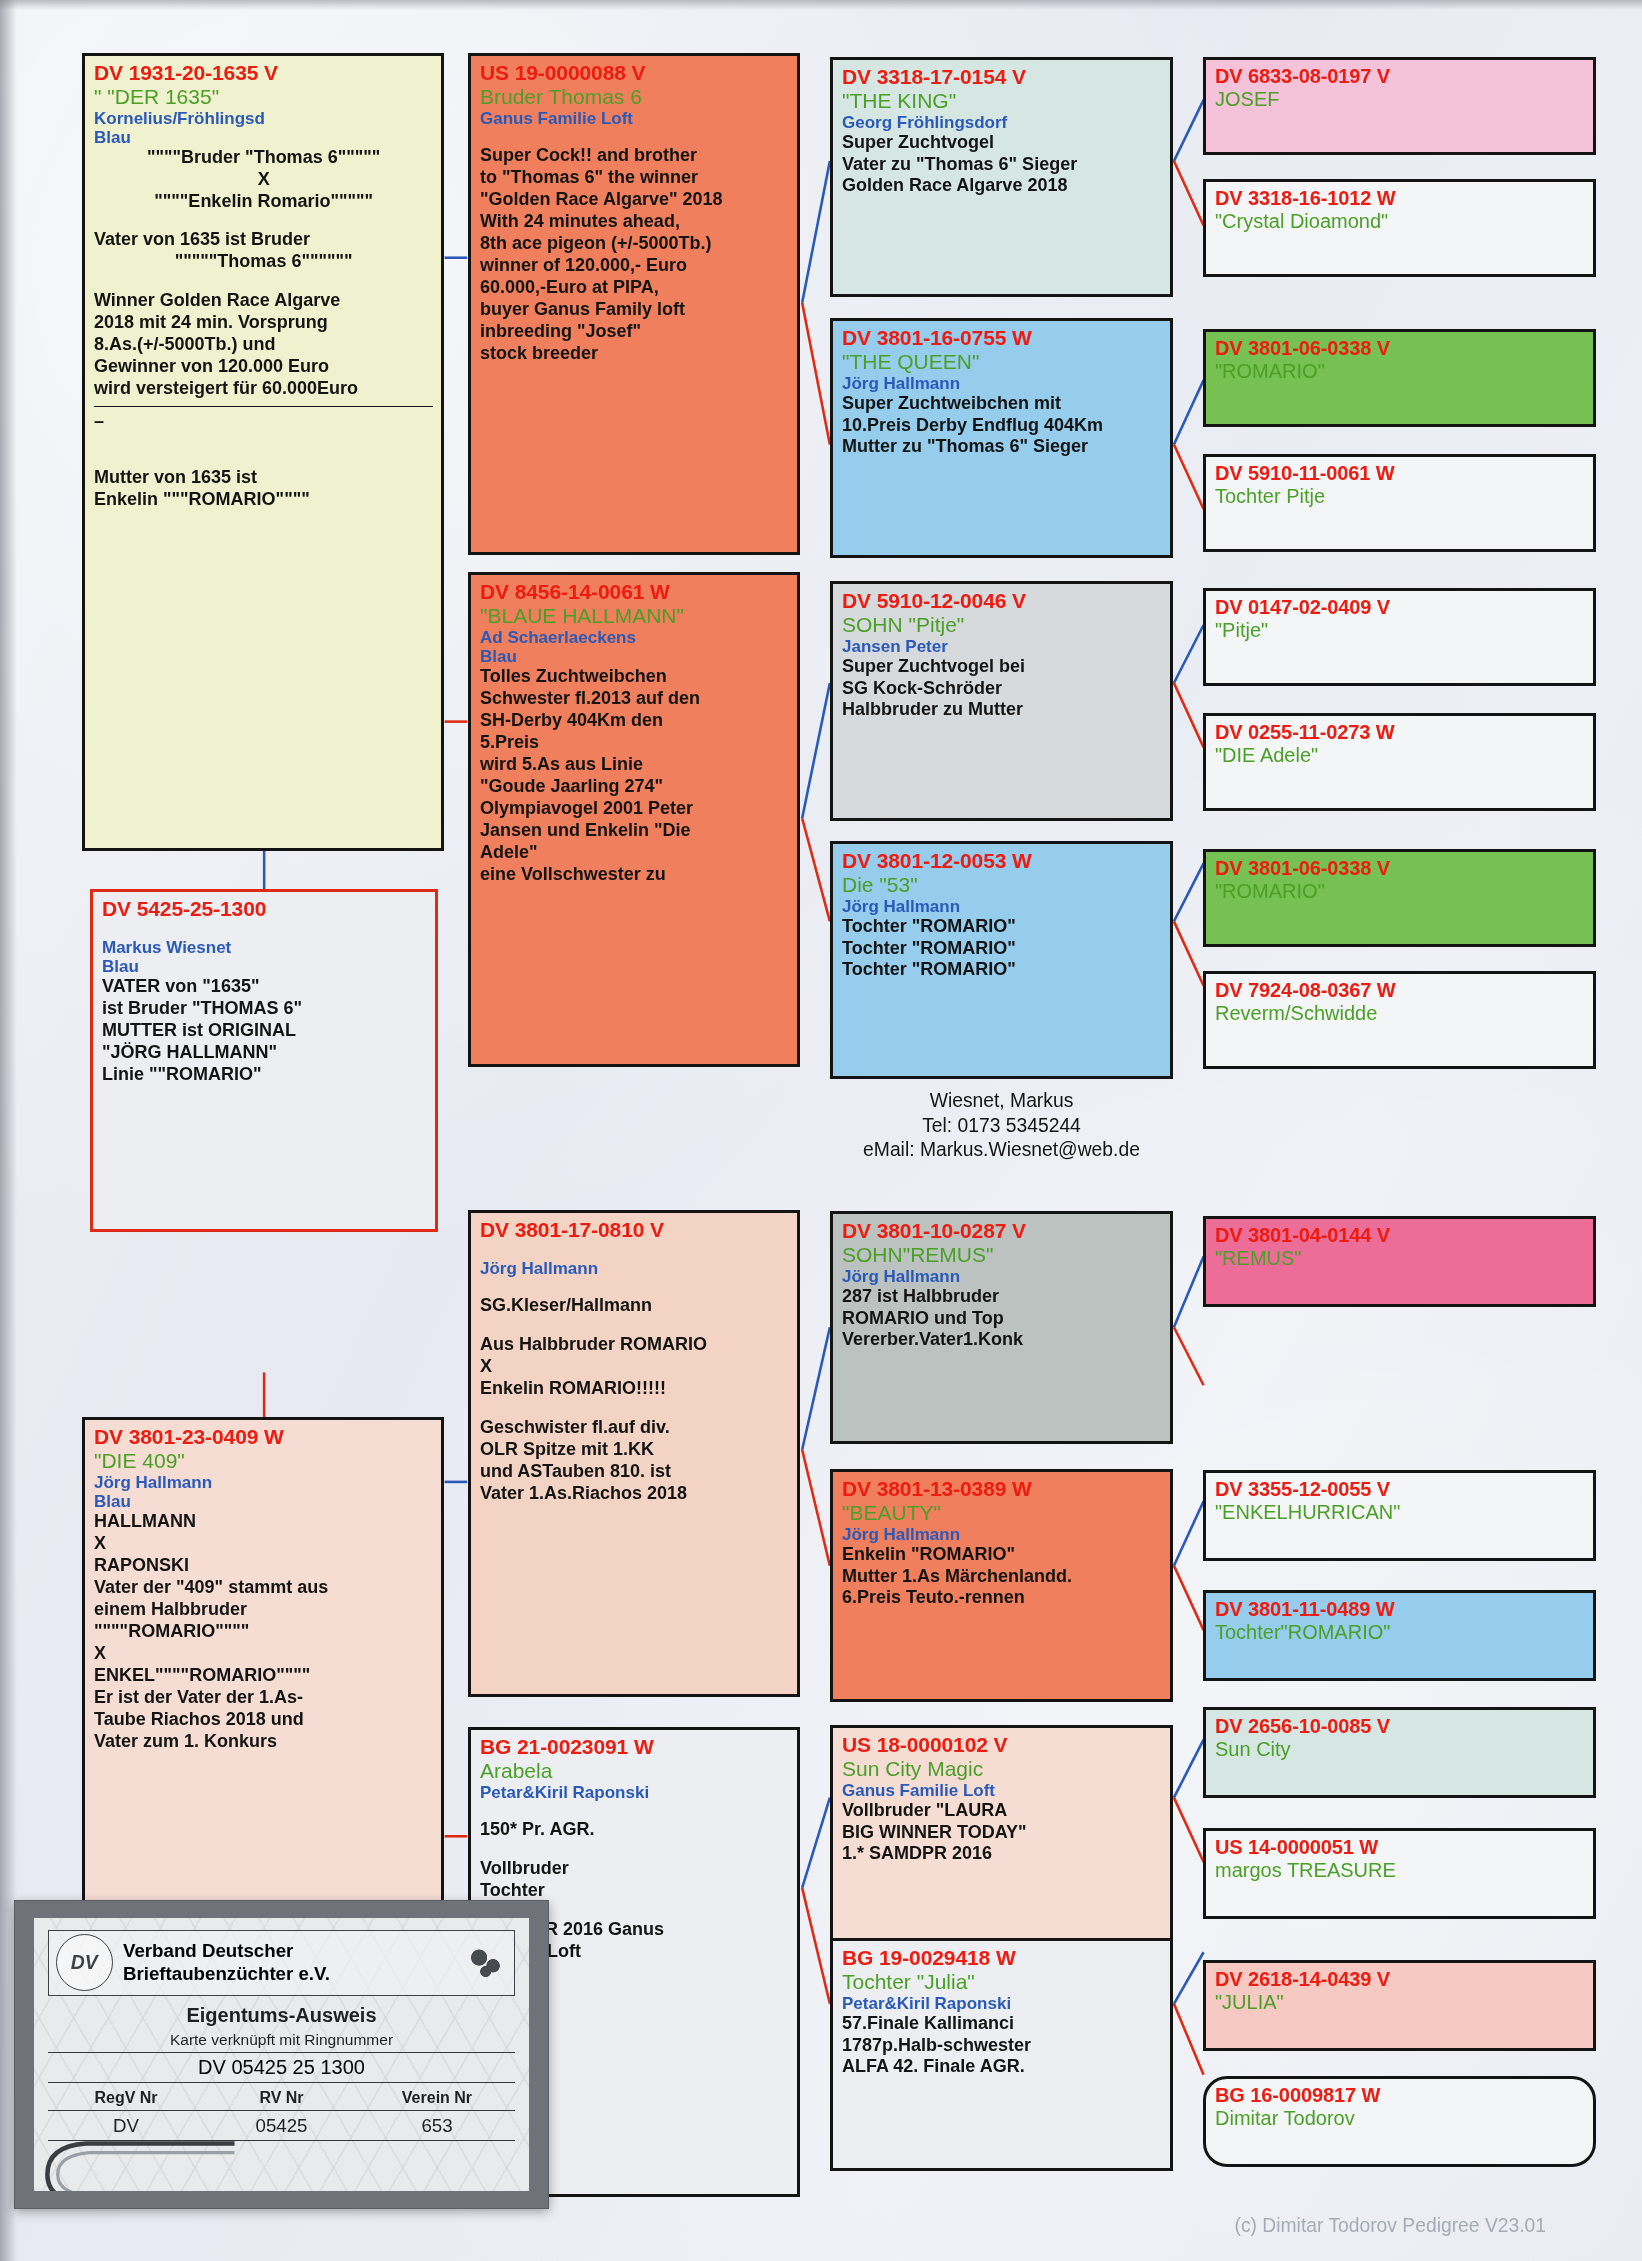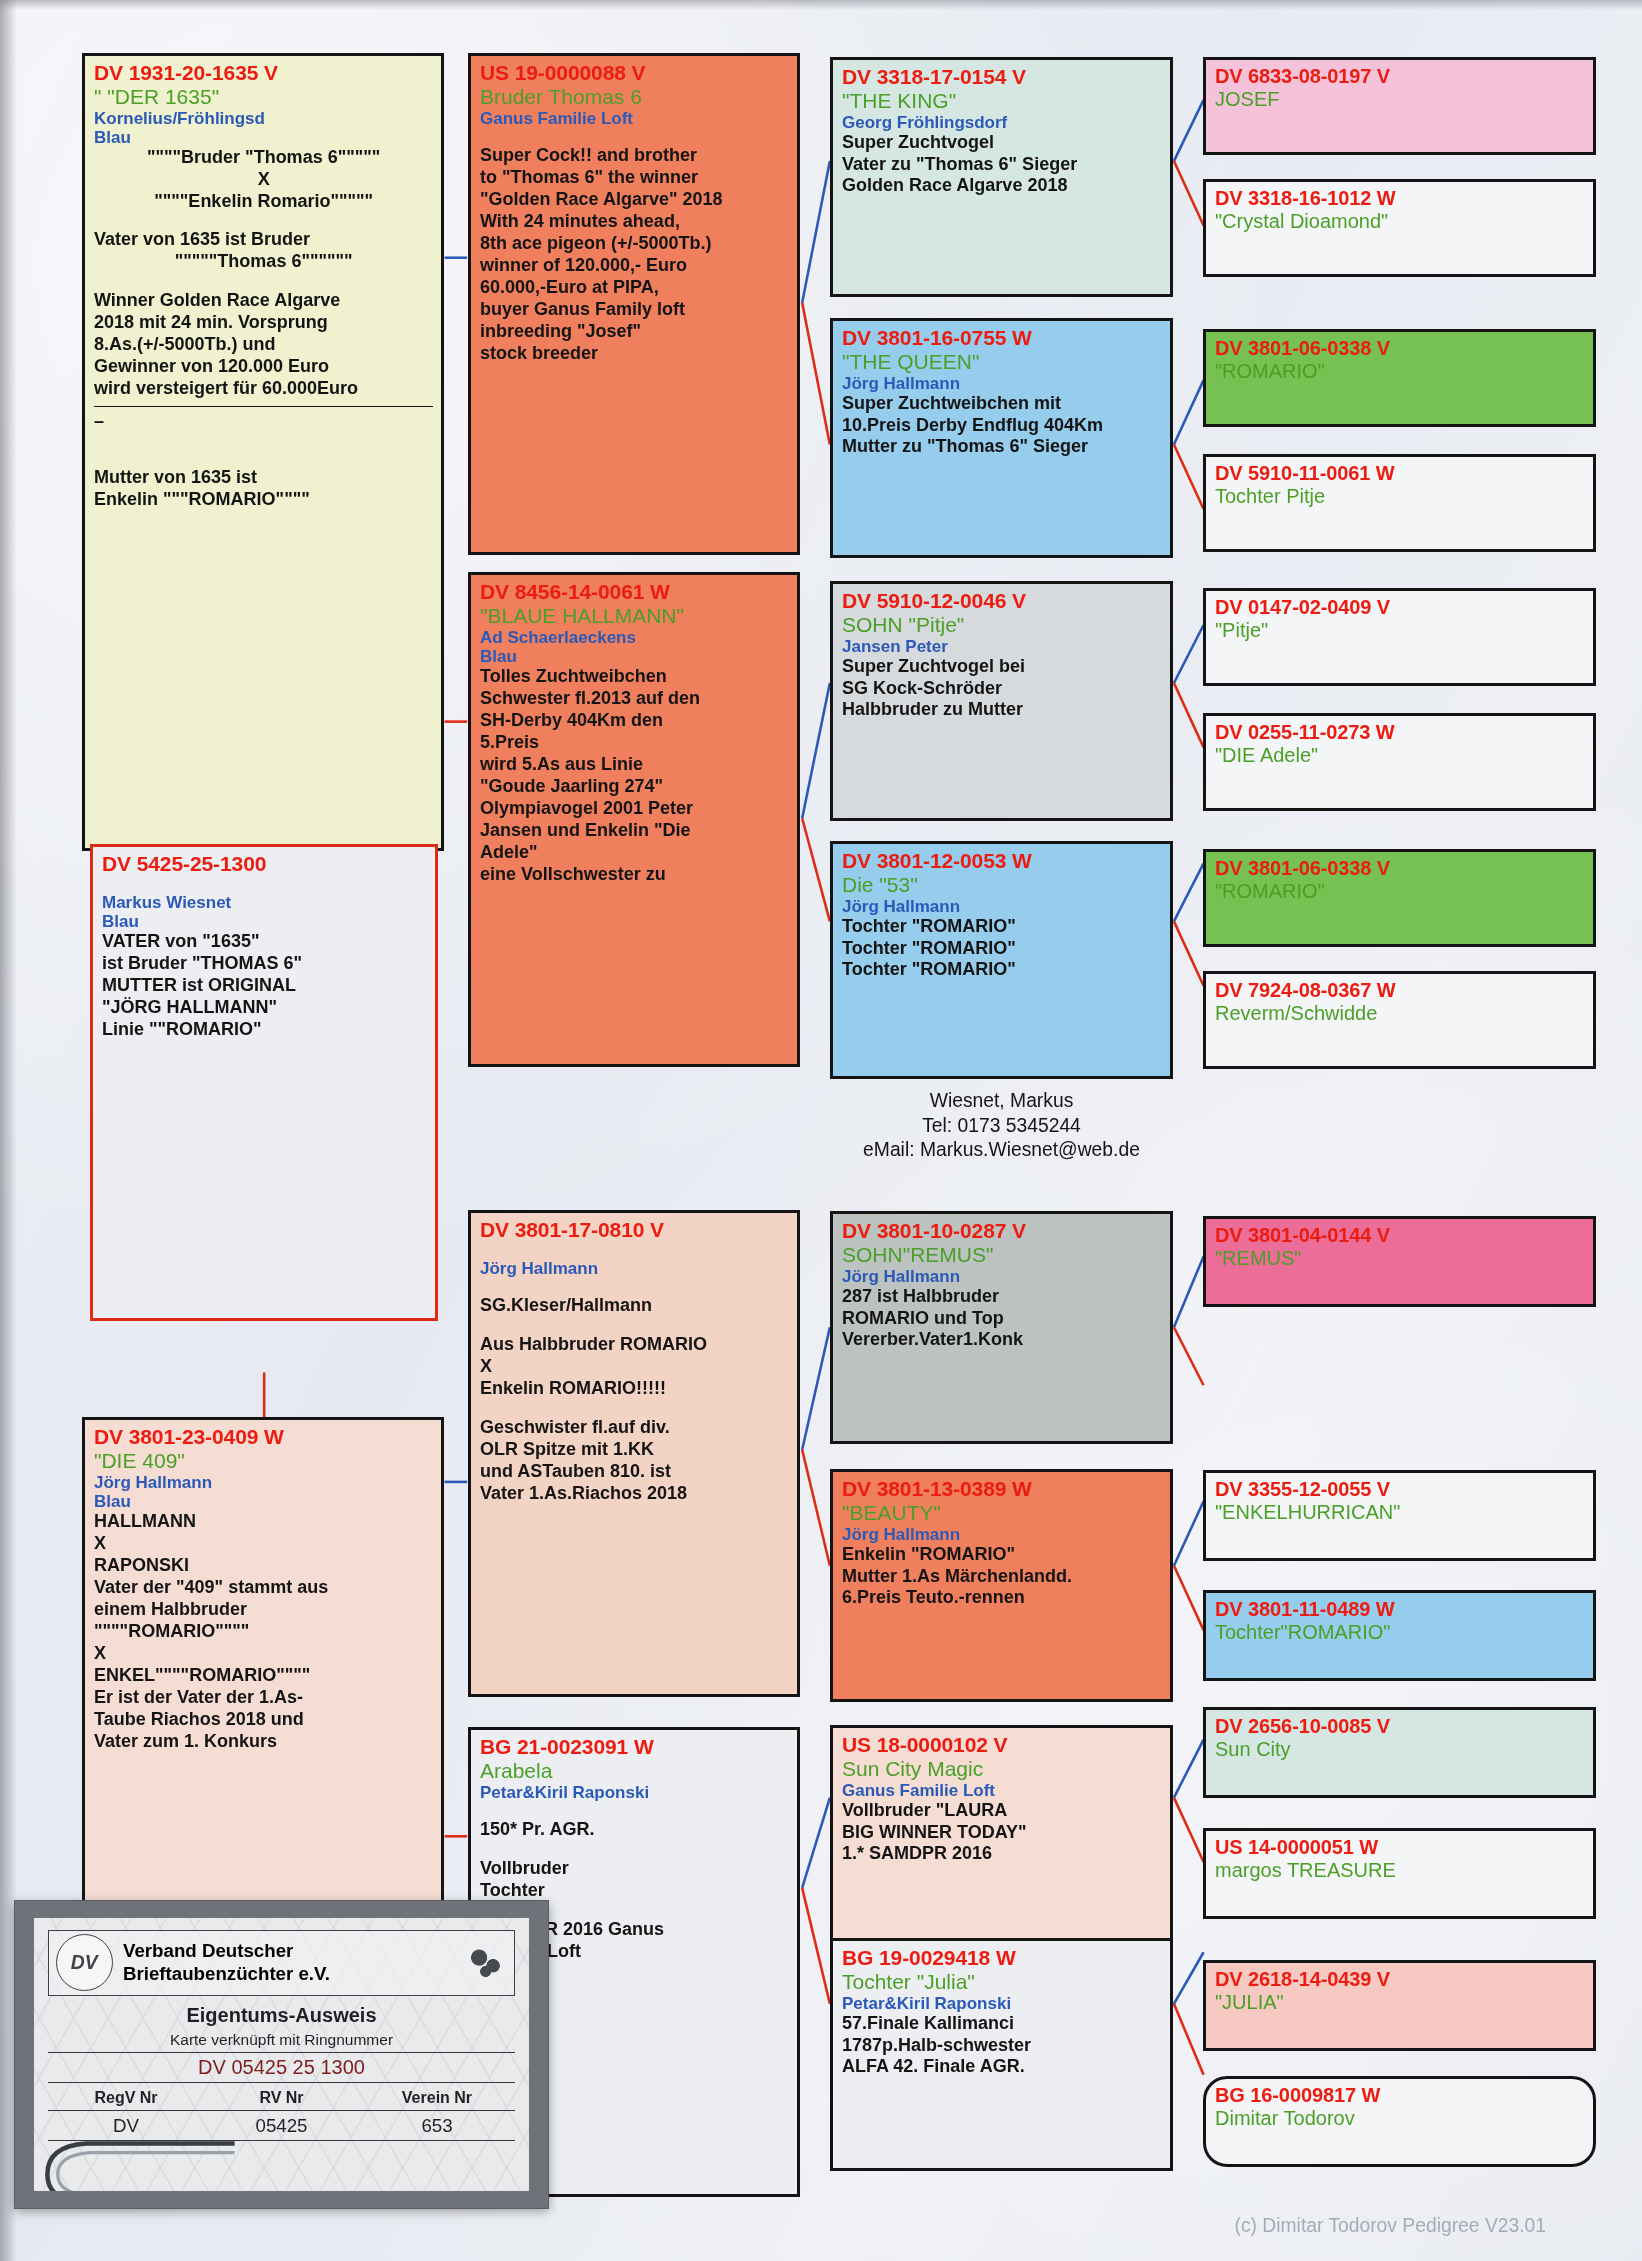--- a/index.html
+++ b/index.html
@@ -217,21 +217,21 @@
     color: #1e2023;
   }
   #card-ring-row {
     position: relative;
     text-align: center;
     font-size: 20px;
     margin-top: 2.6px;
     padding: 3.9px 0 2.6px 0;
     border-top: 1.3px solid #34373c;
     border-bottom: 1.3px solid #34373c;
-    color: #7f1d1d;
+    color: #000000;
   }
   #card-table {
     position: relative;
     display: flex;
     margin-top: 6.4px;
   }
   .card-col {
     flex: 1 1 33.33%;
     text-align: center;
   }
@@ -342,21 +342,21 @@
     <div class="bignote">Gewinner von 120.000 Euro</div>
     <div class="bignote">wird versteigert für 60.000Euro</div>
     <div class="hrule"></div>
     <div class="bignote">–</div>
     <div class="spacer"></div>
     <div class="spacer"></div>
     <div class="bignote">Mutter von 1635 ist</div>
     <div class="bignote">Enkelin """ROMARIO""""</div>
   </div>
 
-  <div class="box red-frame bg-offwhite" style="left:90px; top:844px; width:348px; height:477px;">
+  <div class="box red-frame bg-offwhite" style="left:90px; top:889px; width:348px; height:343px;">
     <div class="ring">DV 5425-25-1300</div>
     <div class="spacer"></div>
     <div class="owner">Markus Wiesnet</div>
     <div class="owner">Blau</div>
     <div class="bignote">VATER von "1635"</div>
     <div class="bignote"> ist Bruder "THOMAS 6"</div>
     <div class="bignote">MUTTER ist ORIGINAL</div>
     <div class="bignote">"JÖRG HALLMANN"</div>
     <div class="bignote">Linie ""ROMARIO"</div>
   </div>

